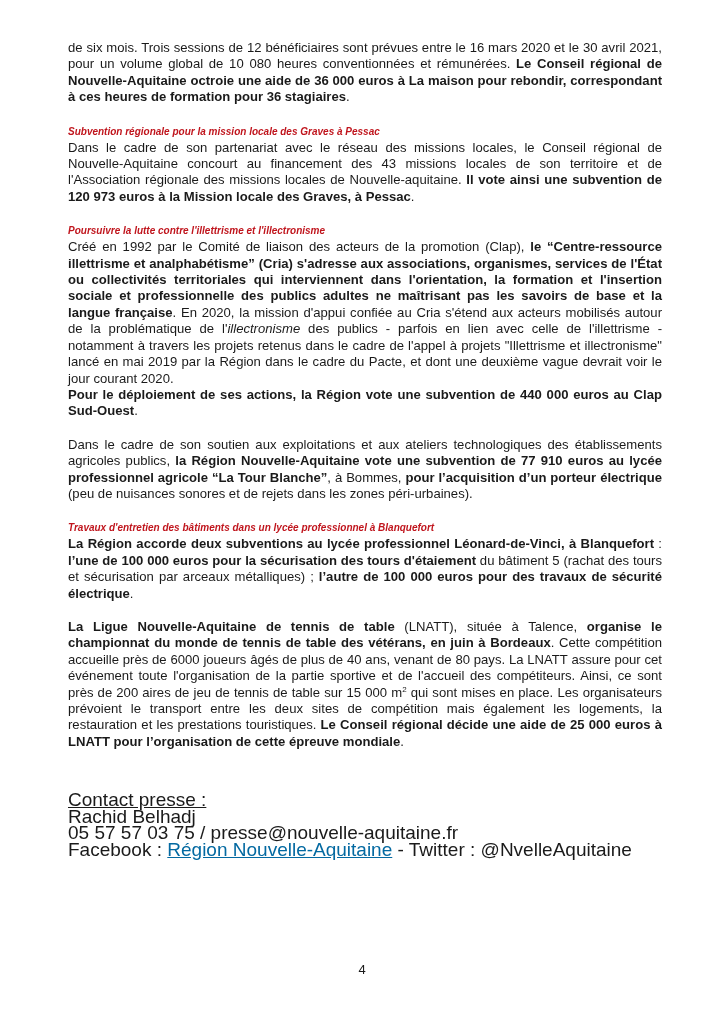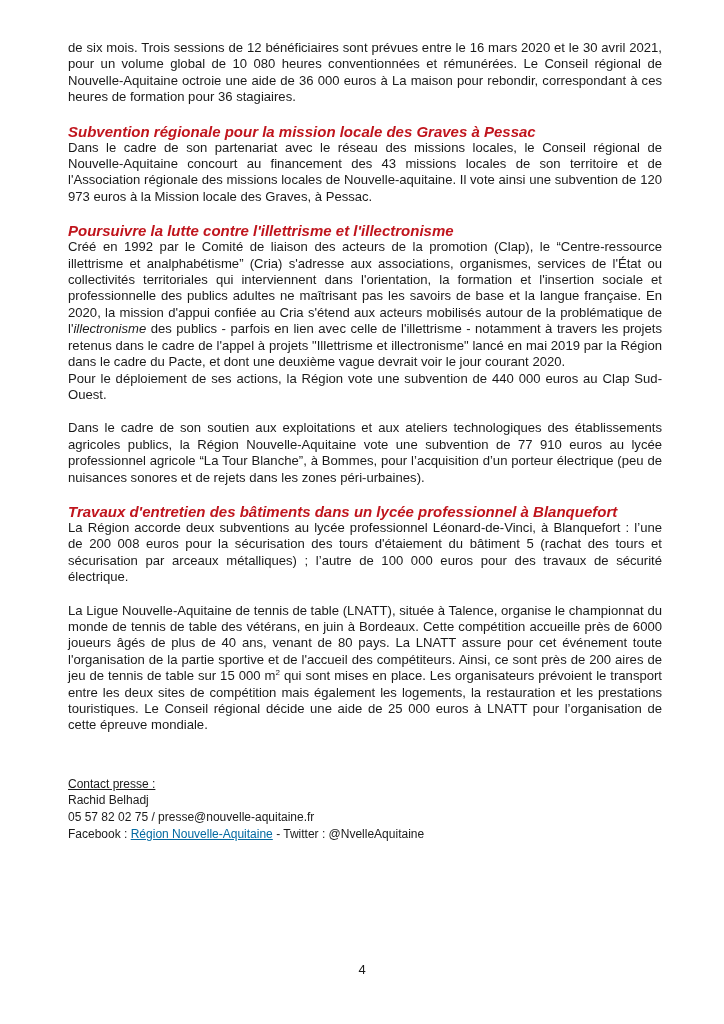--- a/index.html
+++ b/index.html
@@ -6,26 +6,26 @@
     body { width: 724px; height: 1024px; position: relative; overflow: hidden; }
     .page {
       position: absolute; left: 68px; top: 40px; width: 594px;
       font-family: "Liberation Sans", sans-serif;
       font-size: 13.1px; line-height: 16.4px; color: #1a1a1a;
     }
     .para { text-align: justify; margin: 0; }
     .section { margin-top: 17px; }
     .heading {
       color: #c0151d; font-weight: bold; font-style: italic;
-      font-size: 15px; line-height: 17px; margin: 0;
+      font-size: 10px; line-height: 17px; margin: 0;
     }
-    b { font-weight: normal; }
+    b { font-weight: bold; }
     i { }
     sup { font-size: 8px; line-height: 0; vertical-align: 5px; }
-    .contact { margin-top: 42px; font-size: 12px; line-height: 16.6px; }
+    .contact { margin-top: 42px; font-size: 19px; line-height: 16.6px; }
     .contact .label { text-decoration: underline; }
     .contact a { color: #0369a1; text-decoration: underline; }
     .page-number {
       position: absolute; left: 0; width: 724px; top: 962px;
       text-align: center; font-family: "Liberation Sans", sans-serif; font-size: 13px; color: #1a1a1a;
     }
   </style>
 </head>
 <body>
 
@@ -43,28 +43,28 @@
     <p class="para"><span>Créé en 1992 par le Comité de liaison des acteurs de la promotion (Clap), </span><b>le “Centre-ressource illettrisme et analphabétisme” (Cria) s'adresse aux associations, organismes, services de l'État ou collectivités territoriales qui interviennent dans l'orientation, la formation et l'insertion sociale et professionnelle des publics adultes ne maîtrisant pas les savoirs de base et la langue française</b><span>. En 2020, la mission d'appui confiée au Cria s'étend aux acteurs mobilisés autour de la problématique de l'</span><i>illectronisme</i><span> des publics - parfois en lien avec celle de l'illettrisme - notamment à travers les projets retenus dans le cadre de l'appel à projets "Illettrisme et illectronisme" lancé en mai 2019 par la Région dans le cadre du Pacte, et dont une deuxième vague devrait voir le jour courant 2020.</span></p>
     <p class="para"><b>Pour le déploiement de ses actions, la Région vote une subvention de 440 000 euros au Clap Sud-Ouest</b><span>.</span></p>
   </div>
 
   <div class="section">
     <p class="para"><span>Dans le cadre de son soutien aux exploitations et aux ateliers technologiques des établissements agricoles publics, </span><b>la Région Nouvelle-Aquitaine vote une subvention de 77 910 euros au lycée professionnel agricole “La Tour Blanche”</b><span>, à Bommes, </span><b>pour l’acquisition d’un porteur électrique</b><span> (peu de nuisances sonores et de rejets dans les zones péri-urbaines).</span></p>
   </div>
 
   <div class="section">
     <p class="heading">Travaux d'entretien des bâtiments dans un lycée professionnel à Blanquefort</p>
-    <p class="para"><b>La Région accorde deux subventions au lycée professionnel Léonard-de-Vinci, à Blanquefort</b><span> : </span><b>l’une de 200 008 euros pour la sécurisation des tours d'étaiement</b><span> du bâtiment 5 (rachat des tours et sécurisation par arceaux métalliques) ; </span><b>l’autre de 100 000 euros pour des travaux de sécurité électrique</b><span>.</span></p>
+    <p class="para"><b>La Région accorde deux subventions au lycée professionnel Léonard-de-Vinci, à Blanquefort</b><span> : </span><b>l’une de 100 000 euros pour la sécurisation des tours d'étaiement</b><span> du bâtiment 5 (rachat des tours et sécurisation par arceaux métalliques) ; </span><b>l’autre de 100 000 euros pour des travaux de sécurité électrique</b><span>.</span></p>
   </div>
 
   <div class="section">
     <p class="para"><b>La Ligue Nouvelle-Aquitaine de tennis de table</b><span> (LNATT), située à Talence, </span><b>organise le championnat du monde de tennis de table des vétérans, en juin à Bordeaux</b><span>. Cette compétition accueille près de 6000 joueurs âgés de plus de 40 ans, venant de 80 pays. La LNATT assure pour cet événement toute l'organisation de la partie sportive et de l'accueil des compétiteurs. Ainsi, ce sont près de 200 aires de jeu de tennis de table sur 15 000 m</span><sup>2</sup><span> qui sont mises en place. Les organisateurs prévoient le transport entre les deux sites de compétition mais également les logements, la restauration et les prestations touristiques. </span><b>Le Conseil régional décide une aide de 25 000 euros à LNATT pour l’organisation de cette épreuve mondiale</b><span>.</span></p>
   </div>
 
   <div class="contact">
     <div class="label">Contact presse :</div>
     <div>Rachid Belhadj</div>
-    <div>05 57 82 02 75 / presse@nouvelle-aquitaine.fr</div>
+    <div>05 57 57 03 75 / presse@nouvelle-aquitaine.fr</div>
     <div><span>Facebook : </span><a href="#">Région Nouvelle-Aquitaine</a><span> - Twitter : @NvelleAquitaine</span></div>
   </div>
 </div>
 
 <div class="page-number">4</div>
 
 </body></html>

